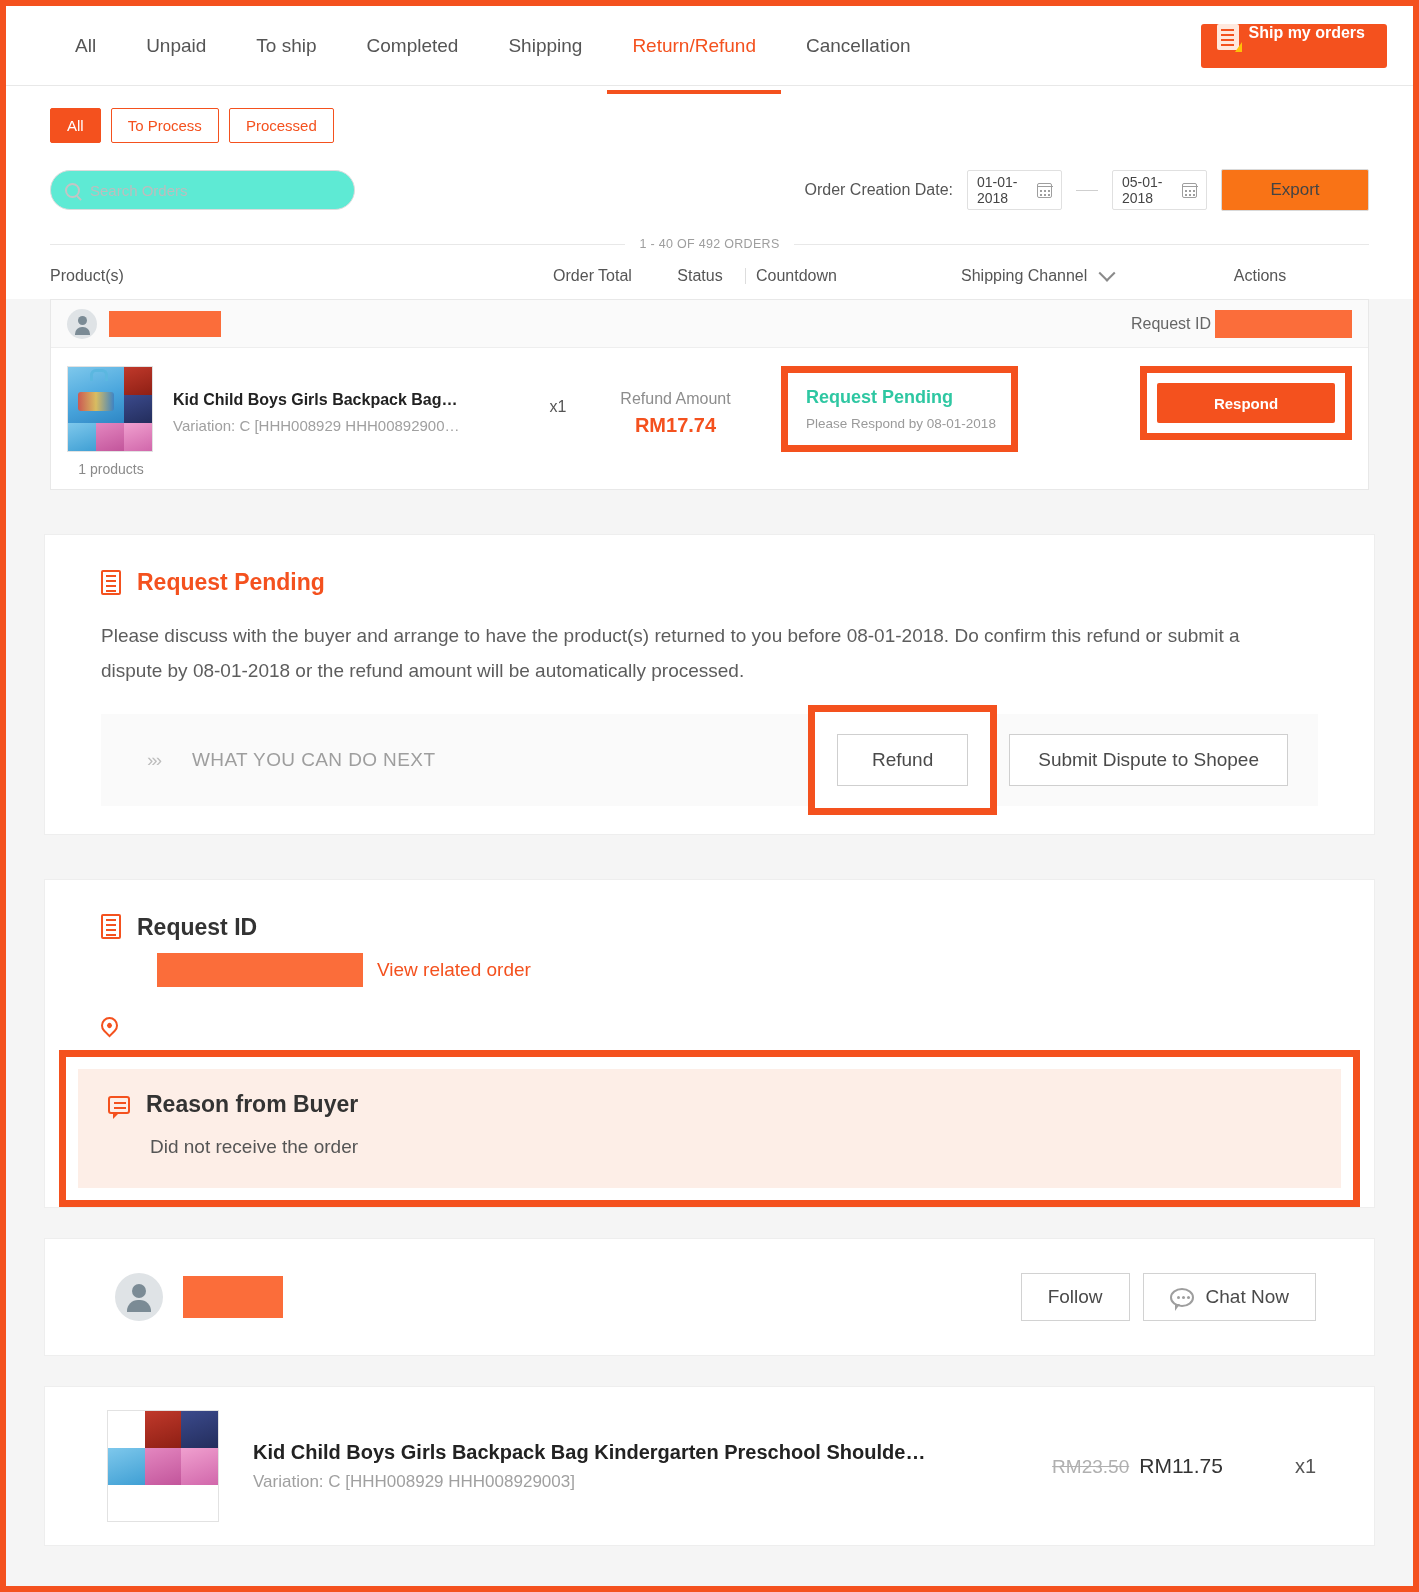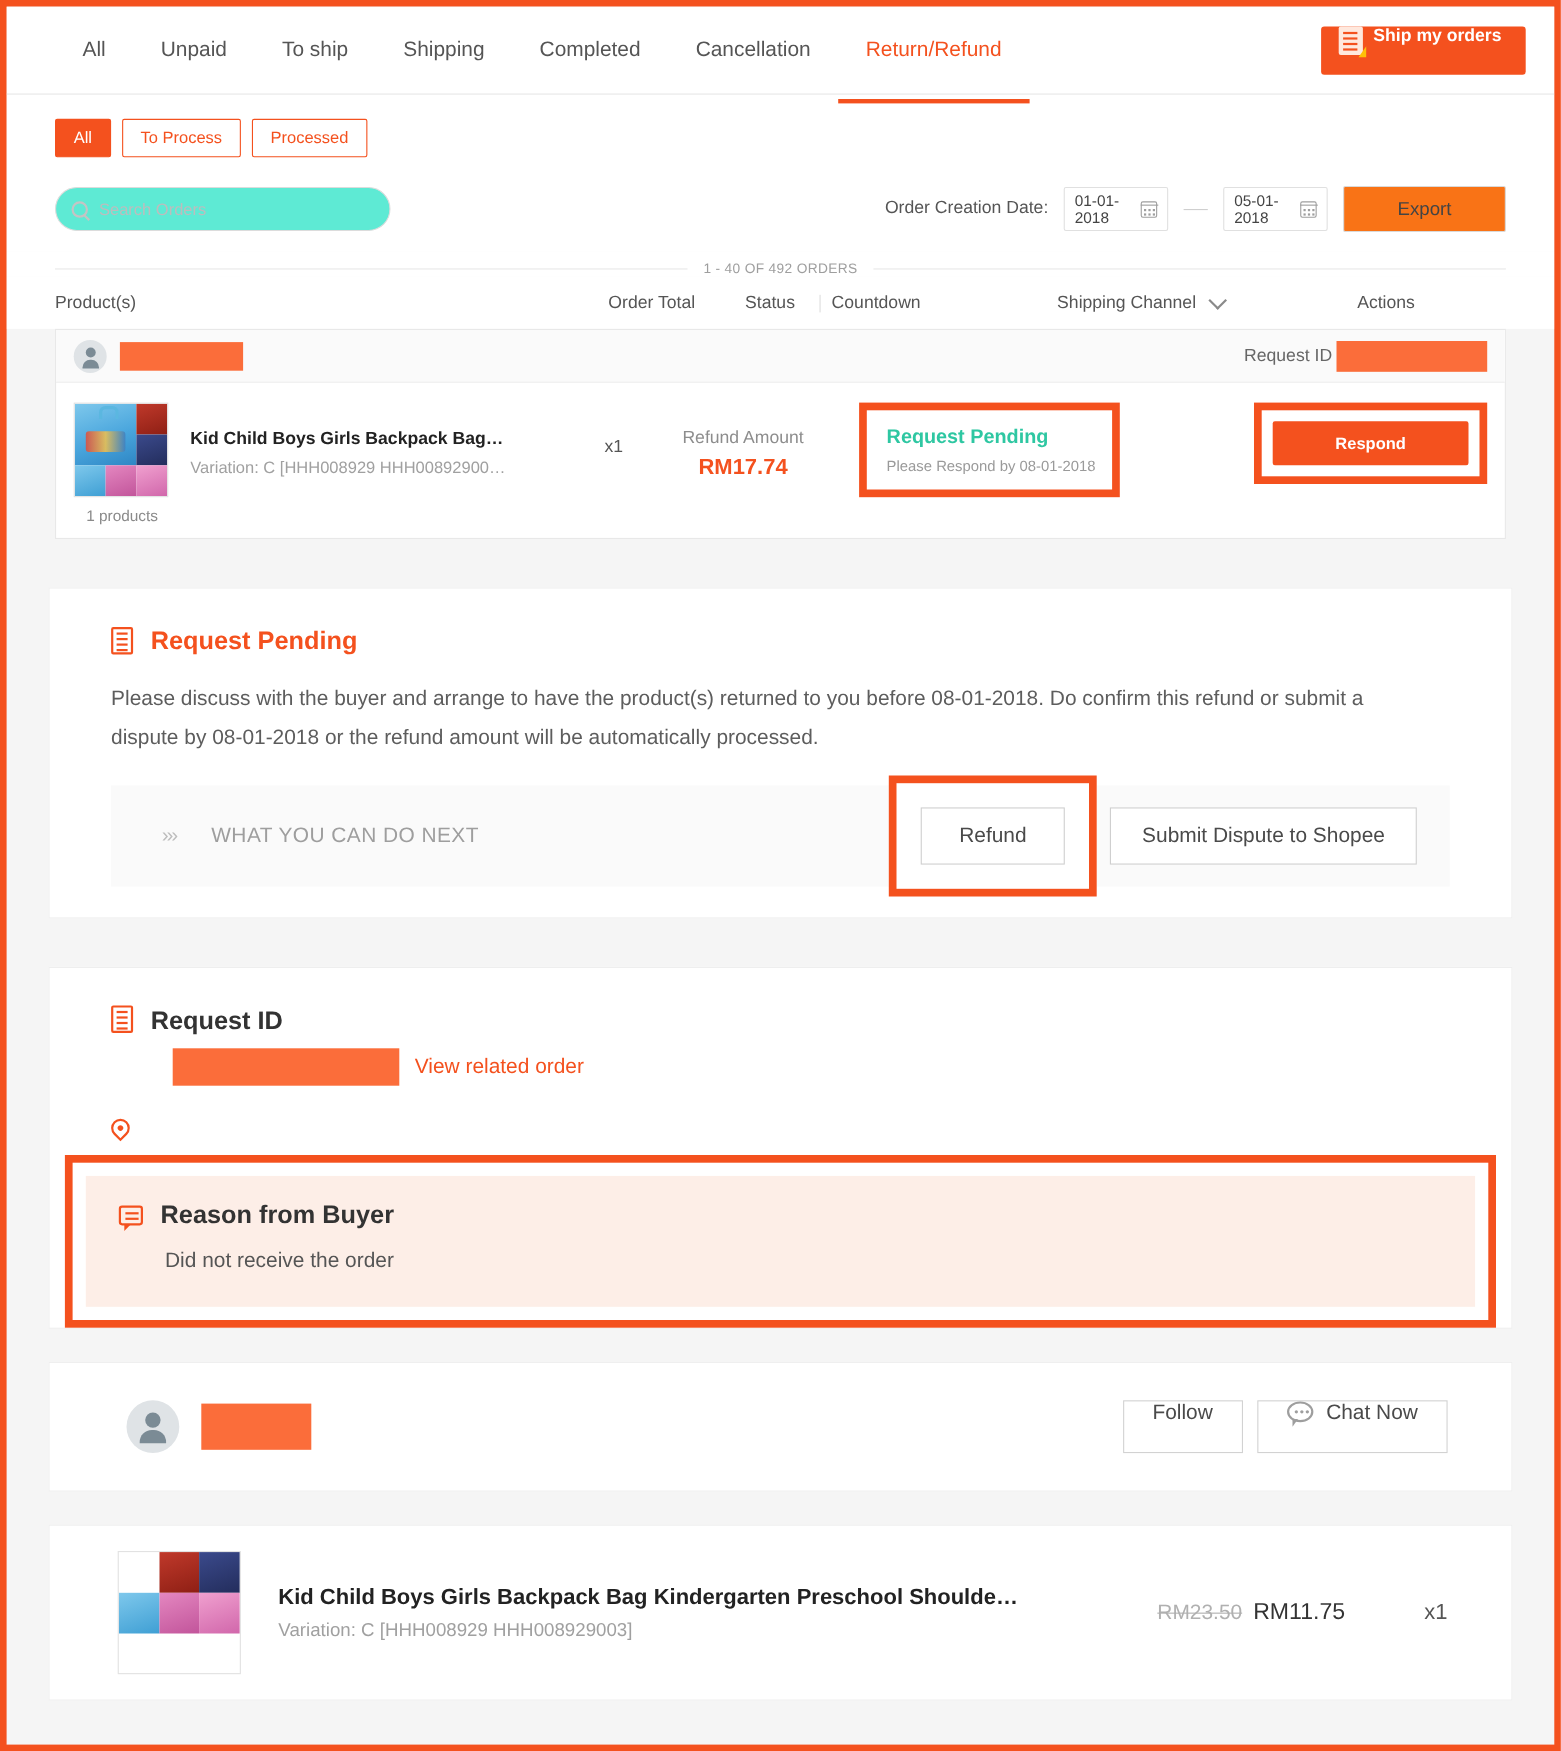--- a/index.html
+++ b/index.html
@@ -340,21 +340,21 @@
     padding: 0 58px 0 70px;
   }
   .avatar-lg { width:48px;height:48px;border-radius:50%;background:#dfe3e6;display:flex;align-items:center;justify-content:center;position:relative;flex:0 0 auto;}
   .avatar-lg .head{width:14px;height:14px;border-radius:50%;background:#7b8b95;position:absolute;top:11px;}
   .avatar-lg .body{width:24px;height:12px;border-radius:11px 11px 0 0;background:#7b8b95;position:absolute;bottom:9px;}
   .buyer-redact { width:100px; height:42px; margin-left:20px; }
   .buyer-actions { margin-left:auto; display:flex; gap:13px; }
   .buyer-btn {
     border:1px solid #d2d2d2; background:#fff;
     font-size:19px; color:#4a4a4a; height:48px; padding:0 26px;
-    cursor:pointer; display:flex; align-items:flex-start; gap:12px;
+    cursor:pointer; display:flex; align-items:center; gap:12px;
     font-family: "Liberation Sans", sans-serif;
   }
   .bubble-icon{width:24px;height:19px;border:2px solid #9e9e9e;border-radius:50%;position:relative;flex:0 0 auto;}
   .bubble-icon::after{content:"";position:absolute;left:3px;bottom:-6px;width:0;height:0;border-top:7px solid #9e9e9e;border-right:5px solid transparent;}
   .bubble-icon::before{content:"";position:absolute;left:5px;top:6px;width:3px;height:3px;border-radius:50%;background:#9e9e9e;box-shadow:5px 0 0 #9e9e9e, 10px 0 0 #9e9e9e;}
 
   
   .prodcard {
     margin: 30px 38px 0 38px;
     background:#fff;
@@ -378,24 +378,24 @@
 </head>
 <body>
 
 <div class="page">
 
   <div class="topnav">
     <div class="navtabs">
       <div class="navtab">All</div>
       <div class="navtab">Unpaid</div>
       <div class="navtab">To ship</div>
+      <div class="navtab">Completed</div>
       <div class="navtab">Shipping</div>
-      <div class="navtab">Completed</div>
+      <div class="navtab active">Return/Refund</div>
       <div class="navtab">Cancellation</div>
-      <div class="navtab active">Return/Refund</div>
     </div>
     <button class="ship-btn">
       <span class="ship-doc-icon"></span>
       <span>Ship my orders</span>
     </button>
   </div>
 
   <div class="filter-card">
     <div class="chips">
       <div class="chip selected">All</div>

